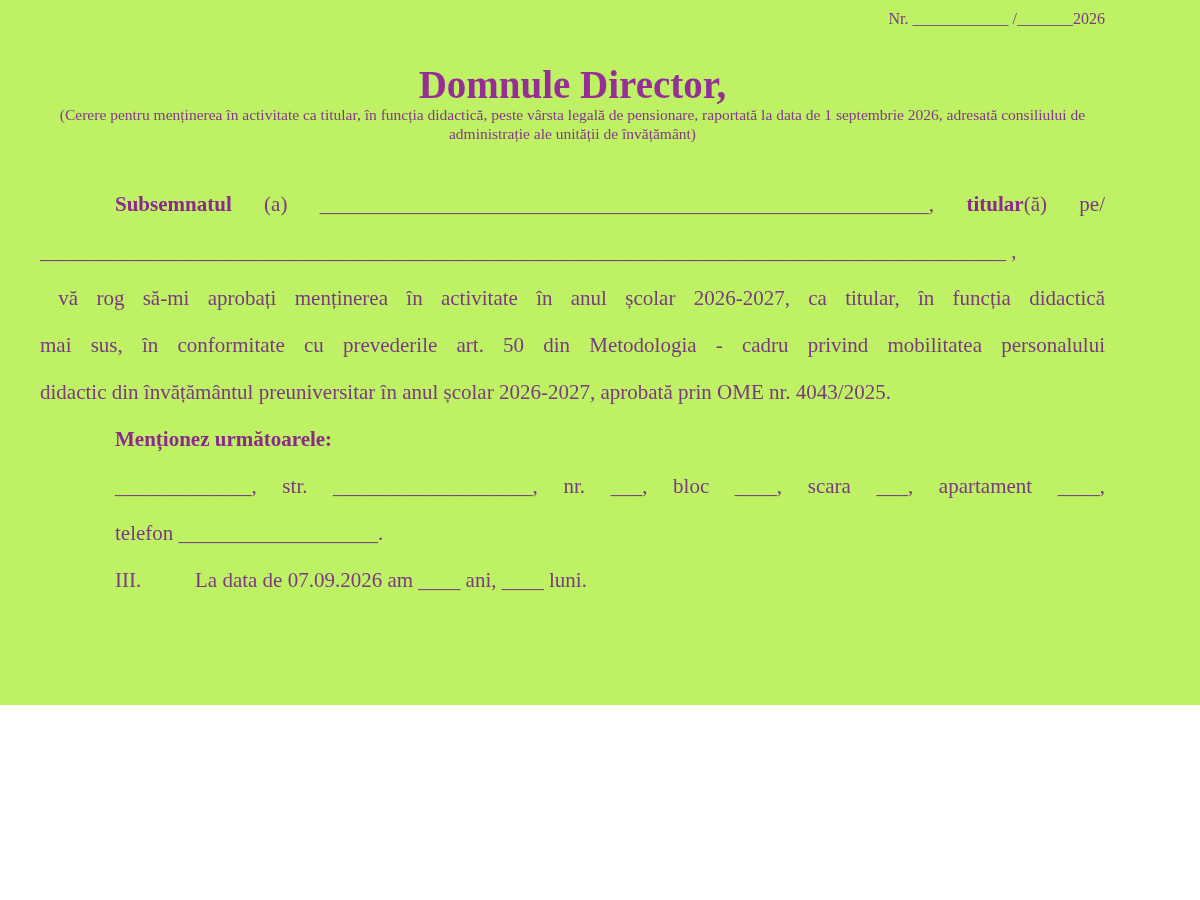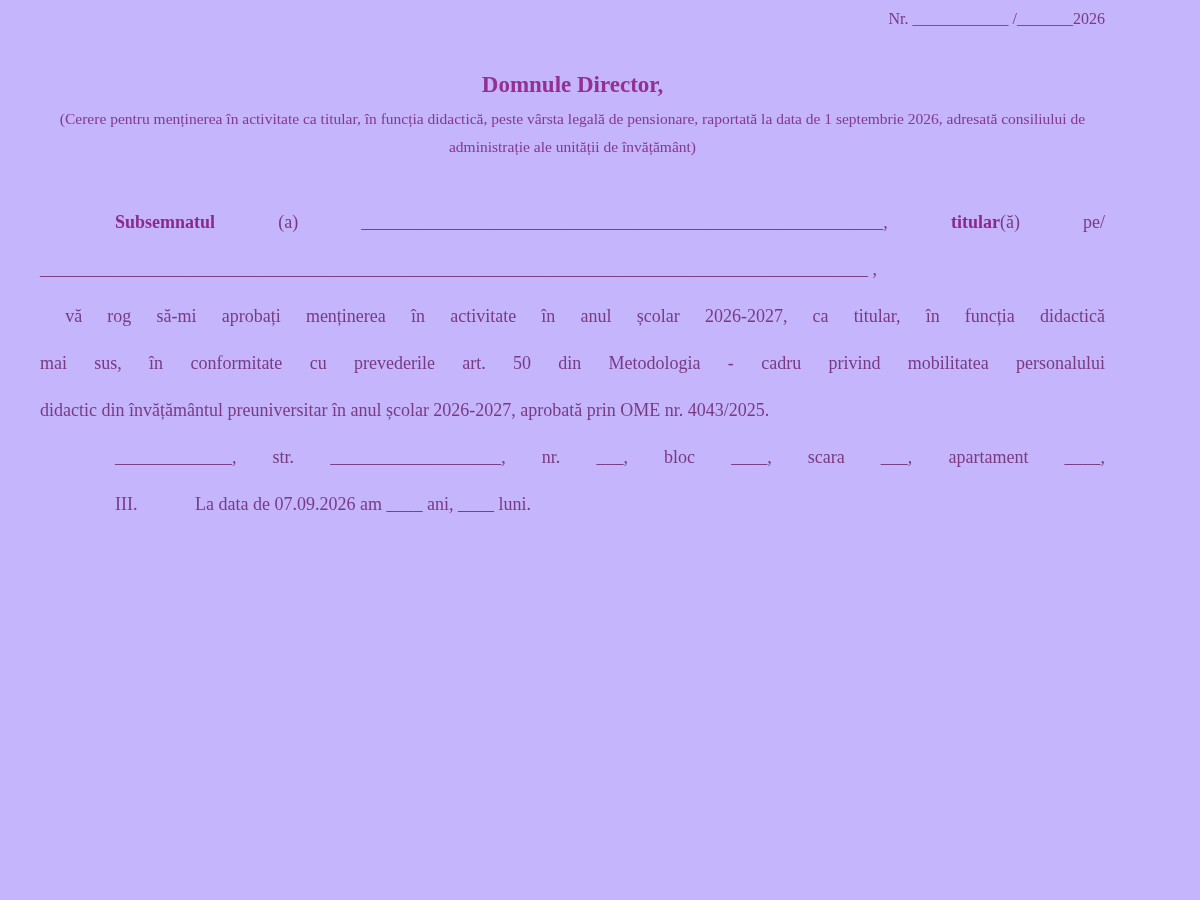--- a/index.html
+++ b/index.html
@@ -1,25 +1,25 @@
 <!DOCTYPE html>
 <html><head>
 <meta charset="utf-8">
 <style>
   html,body{margin:0;padding:0;}
   .page{
-    width:1200px;height:900px;box-sizing:border-box;
-    background:#c4b5fd;color:#7a3a80;
+    width:1200px;height:705px;box-sizing:border-box;
+    background:#bef264;color:#7a3a80;
     font-family:"Liberation Serif","DejaVu Serif",serif;
     padding:8px 95px 0 40px;overflow:hidden;
   }
   .nr{text-align:right;font-size:16px;line-height:22px;}
-  .title{text-align:center;font-size:23px;line-height:34px;font-weight:bold;color:#952e95;margin-top:38px;}
-  .subtitle{text-align:center;font-size:15.5px;line-height:28px;margin-top:3px;color:#84398a;}
-  .doc{margin-top:38px;font-size:18px;line-height:47px;}
+  .title{text-align:center;font-size:39px;line-height:34px;font-weight:bold;color:#952e95;margin-top:38px;}
+  .subtitle{text-align:center;font-size:15.5px;line-height:19px;margin-top:3px;color:#84398a;}
+  .doc{margin-top:38px;font-size:21px;line-height:47px;}
   .line{min-height:47px;}
   .just{text-align:justify;text-align-last:justify;}
   .indent{padding-left:75px;}
   .item{margin-left:75px;}
   .num{display:inline-block;width:80px;}
   .b{font-weight:bold;color:#8c2a8c;}
 </style>
 </head>
 <body>
 
@@ -30,20 +30,24 @@
   <div class="doc">
       <div class="block">
         <div class="line just indent"><span class="b">Subsemnatul</span><span> (a) </span><span>__________________________________________________________</span><span>, </span><span class="b">titular</span><span>(ă) pe/</span></div>
         <div class="line"><span>____________________________________________________________________________________________</span><span> ,</span></div>
       </div>
       <div class="block">
         <div class="line just"><span>&nbsp;vă rog să-mi aprobați menținerea în activitate în anul școlar 2026-2027, ca titular, în funcția didactică</span></div>
         <div class="line just"><span>mai sus, în conformitate cu prevederile art. 50 din Metodologia - cadru privind mobilitatea personalului</span></div>
         <div class="line"><span>didactic din învățământul preuniversitar în anul școlar 2026-2027, aprobată prin OME nr. 4043/2025.</span></div>
       </div>
+      <div class="block">
+        <div class="line indent"><span class="b">Menționez următoarele:</span></div>
+      </div>
       <div class="block item">
         <div class="line just"><span>_____________</span><span>, str. </span><span>___________________</span><span>, nr. </span><span>___</span><span>, bloc </span><span>____</span><span>, scara </span><span>___</span><span>, apartament </span><span>____</span><span>,</span></div>
+        <div class="line"><span>telefon </span><span>___________________</span><span>.</span></div>
       </div>
       <div class="block item">
         <div class="line"><span class="num">III.</span><span>La data de 07.09.2026 am </span><span>____</span><span> ani, </span><span>____</span><span> luni.</span></div>
       </div>
     </div>
 </div>
 
 </body></html>

